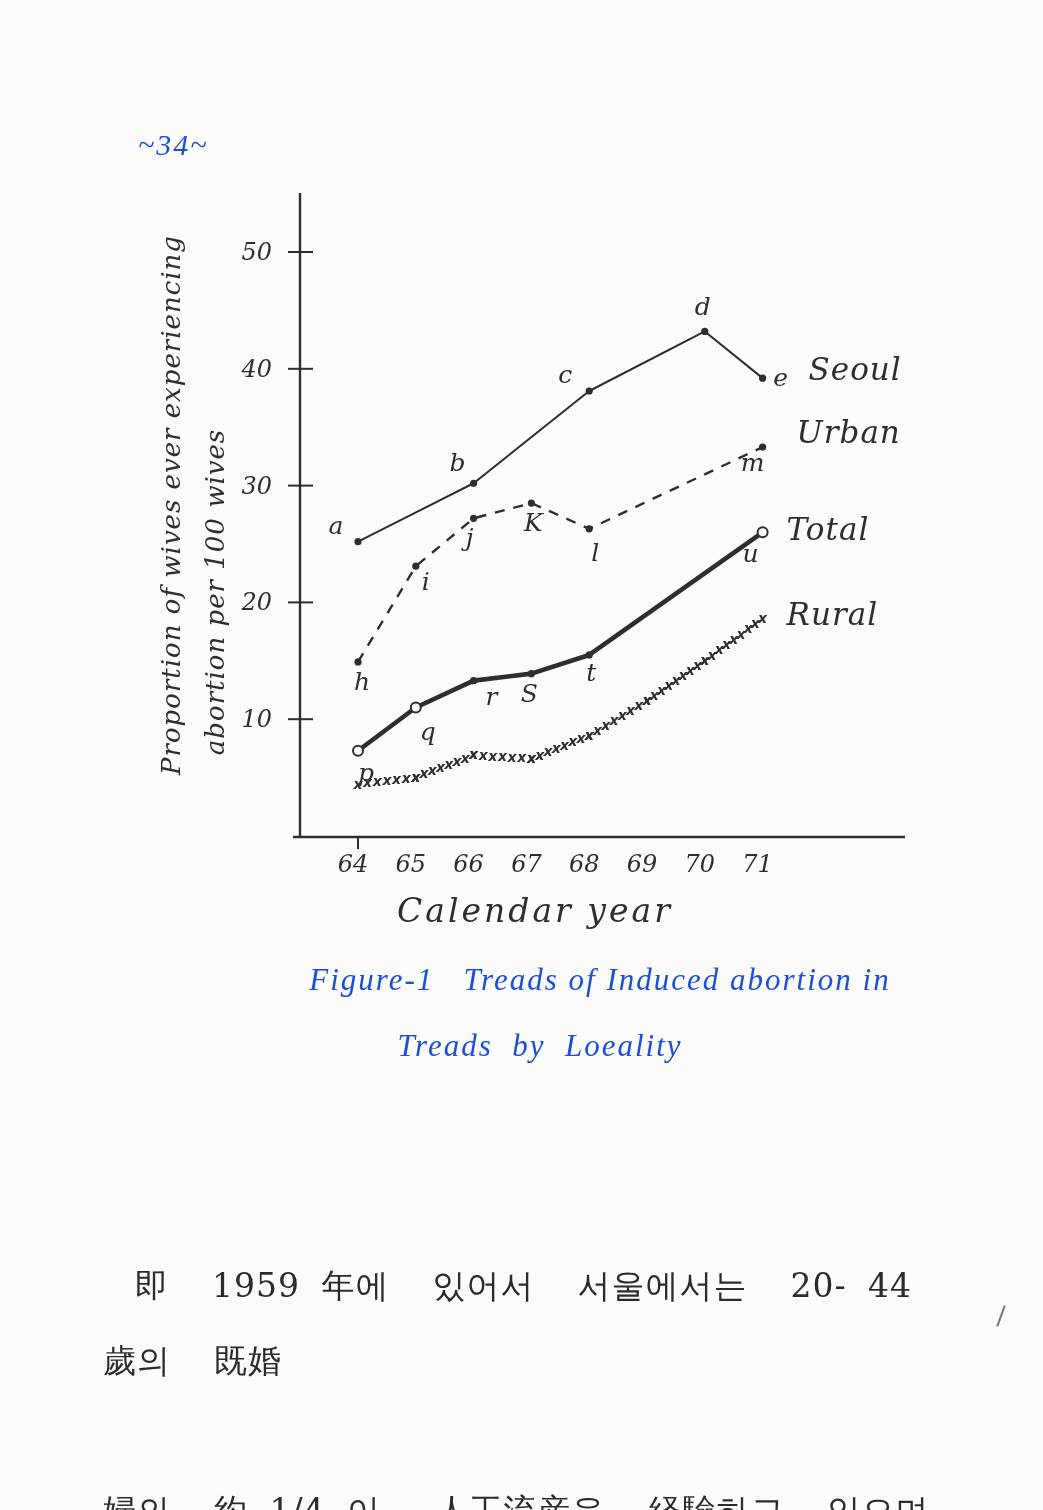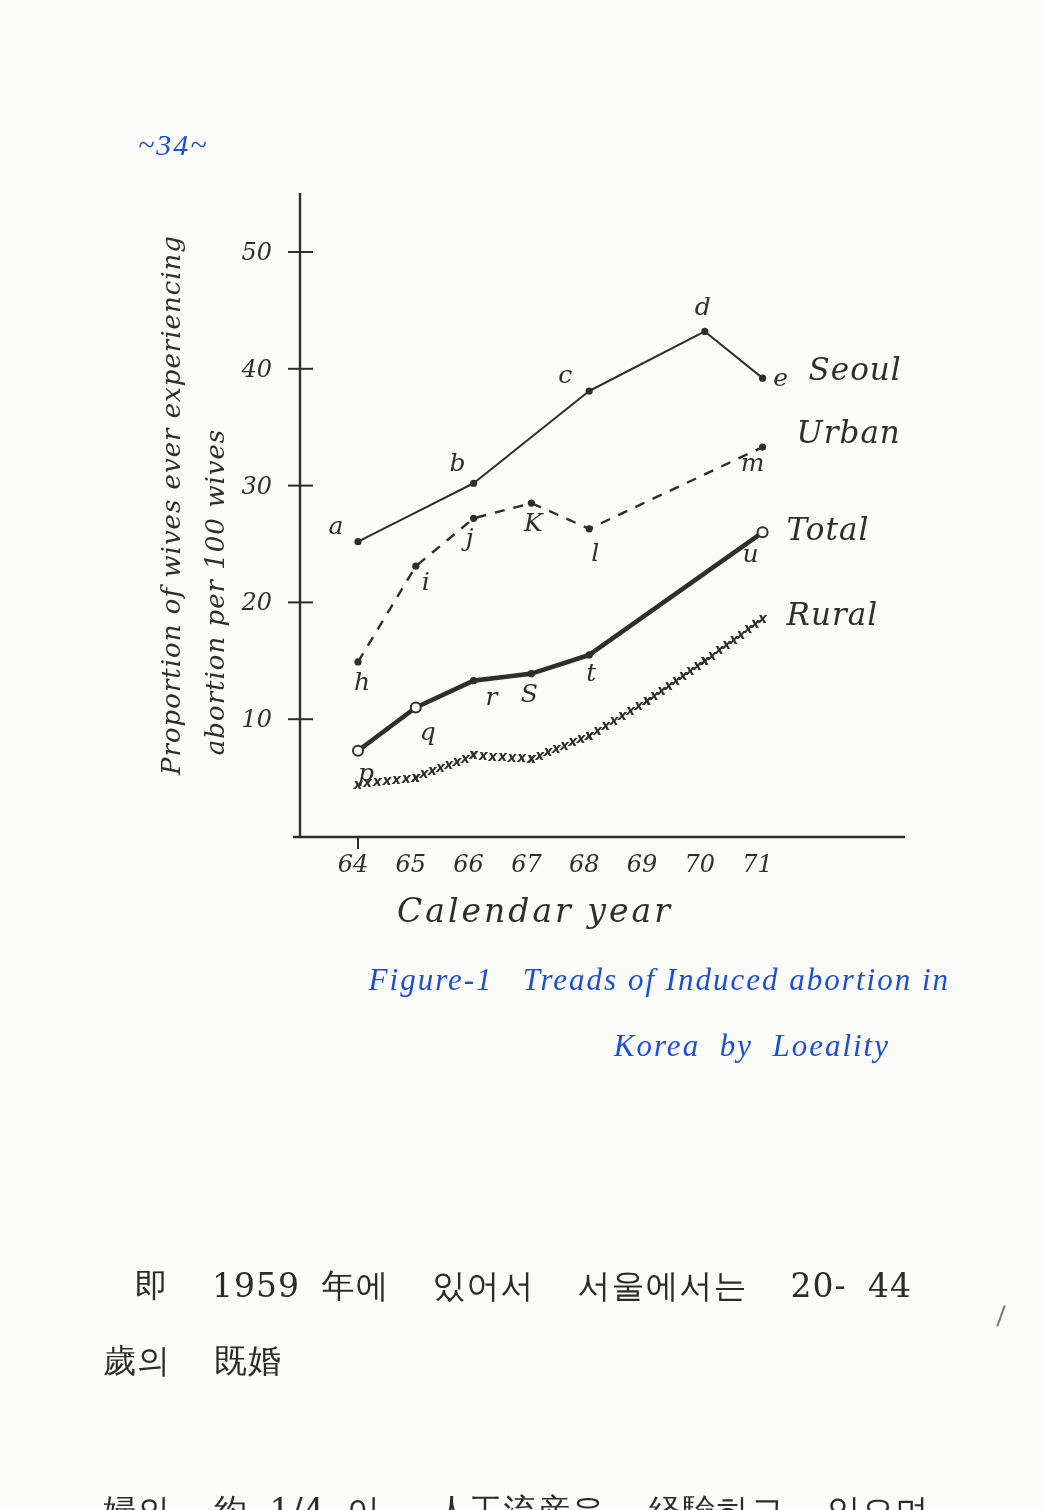--- a/index.html
+++ b/index.html
@@ -22,21 +22,21 @@
   .y-axis-title{font-size:26px;letter-spacing:1px;}
   .rural-mark{font-size:14px;font-weight:bold;font-style:italic;font-family:"DejaVu Sans",sans-serif;}
   .page-number{
     position:absolute;left:138px;top:128px;
     font-size:30px;font-style:italic;letter-spacing:2px;
   }
   .chart-svg{position:absolute;left:0;top:0;}
   .caption-line{
     position:absolute;
     font-style:italic;font-size:31px;letter-spacing:2px;
-    text-align:right;white-space:pre;
+    text-align:center;white-space:pre;
   }
   .caption-1{left:250px;top:962px;width:700px;}
   .caption-2{left:190px;top:1028px;width:700px;}
   .body-text{
     position:absolute;left:103px;top:1098px;width:860px;
     font-size:33px;line-height:75px;
     white-space:pre-wrap;word-spacing:10px;letter-spacing:1px;
   }
   .body-line{height:75px;}
   .body-line-first{text-indent:32px;}
@@ -178,21 +178,21 @@
         <text x="733.6999999999999" y="643.776" text-anchor="middle" class="rural-mark">x</text>
         <text x="740.925" y="638.52" text-anchor="middle" class="rural-mark">x</text>
         <text x="748.1499999999999" y="633.2639999999999" text-anchor="middle" class="rural-mark">x</text>
         <text x="755.3749999999999" y="628.0079999999999" text-anchor="middle" class="rural-mark">x</text>
         <text x="762.5999999999999" y="622.752" text-anchor="middle" class="rural-mark">x</text>
         <text x="786.5999999999999" y="624.752" class="legend-label">Rural</text>
       </g>
     </svg>
 
   <div class="caption-line caption-1 hw">Figure-1   Treads of Induced abortion in</div>
-  <div class="caption-line caption-2 hw">Korea  by  Loeality</div>
+  <div class="caption-line caption-2 hw">Treads  by  Loeality</div>
 
   <div class="body-text">
     <div class="body-line body-line-first">即  1959 年에  있어서  서울에서는  20- 44 歲의  既婚</div>
     <div class="body-line">婦의  約 1/4 이,  人工流産을  経驗하고  있으며  1966 年</div>
     
     
   </div>
 
   <div class="stray-mark"></div>
 </div>

